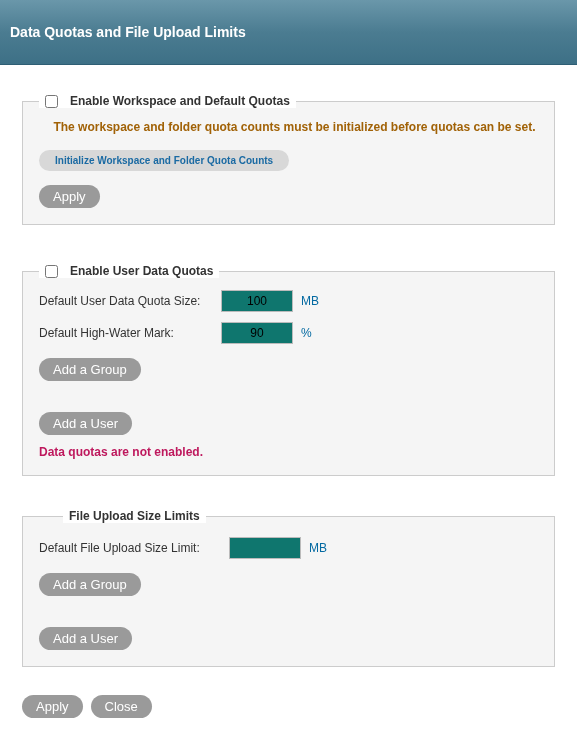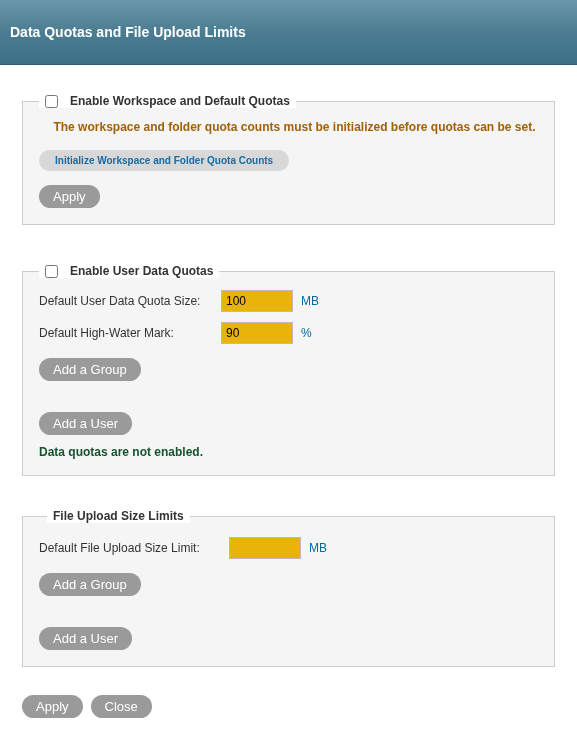--- a/index.html
+++ b/index.html
@@ -42,21 +42,21 @@
   .panel-header .title-wrap {
     background: #fff;
     padding: 0 6px 0 0;
   }
   .section-title {
     font-weight: bold;
     font-size: 12px;
     color: #333;
   }
   .panel-title-row {
-    margin: -22px 0 14px 8px;
+    margin: -22px 0 14px 24px;
   }
   .panel-title-row span {
     background:#fff;
     padding:0 6px;
   }
   input[type="checkbox"] {
     width: 13px;
     height: 13px;
     margin-right: 6px;
     vertical-align: middle;
@@ -101,32 +101,32 @@
   .field-label {
     width: 182px;
     font-size: 12px;
     color: #333;
   }
   .text-input {
     width: 72px;
     height: 22px;
     border: 1px solid #bbb;
     padding: 2px 4px;
-    text-align: left;
+    text-align: center;
     font-size: 12px;
     font-family: inherit;
-    background:#eab308;
+    background:#0f766e;
   }
   .unit {
     margin-left: 8px;
     font-size: 12px;
     color: #0369a1;
   }
   .error-text {
-    color: #14532d;
+    color: #be185d;
     font-weight: bold;
     font-size: 12px;
     margin-top: 10px;
   }
   .bottom-buttons {
     margin-top: 6px;
     display:flex;
     gap:8px;
   }
 </style>

